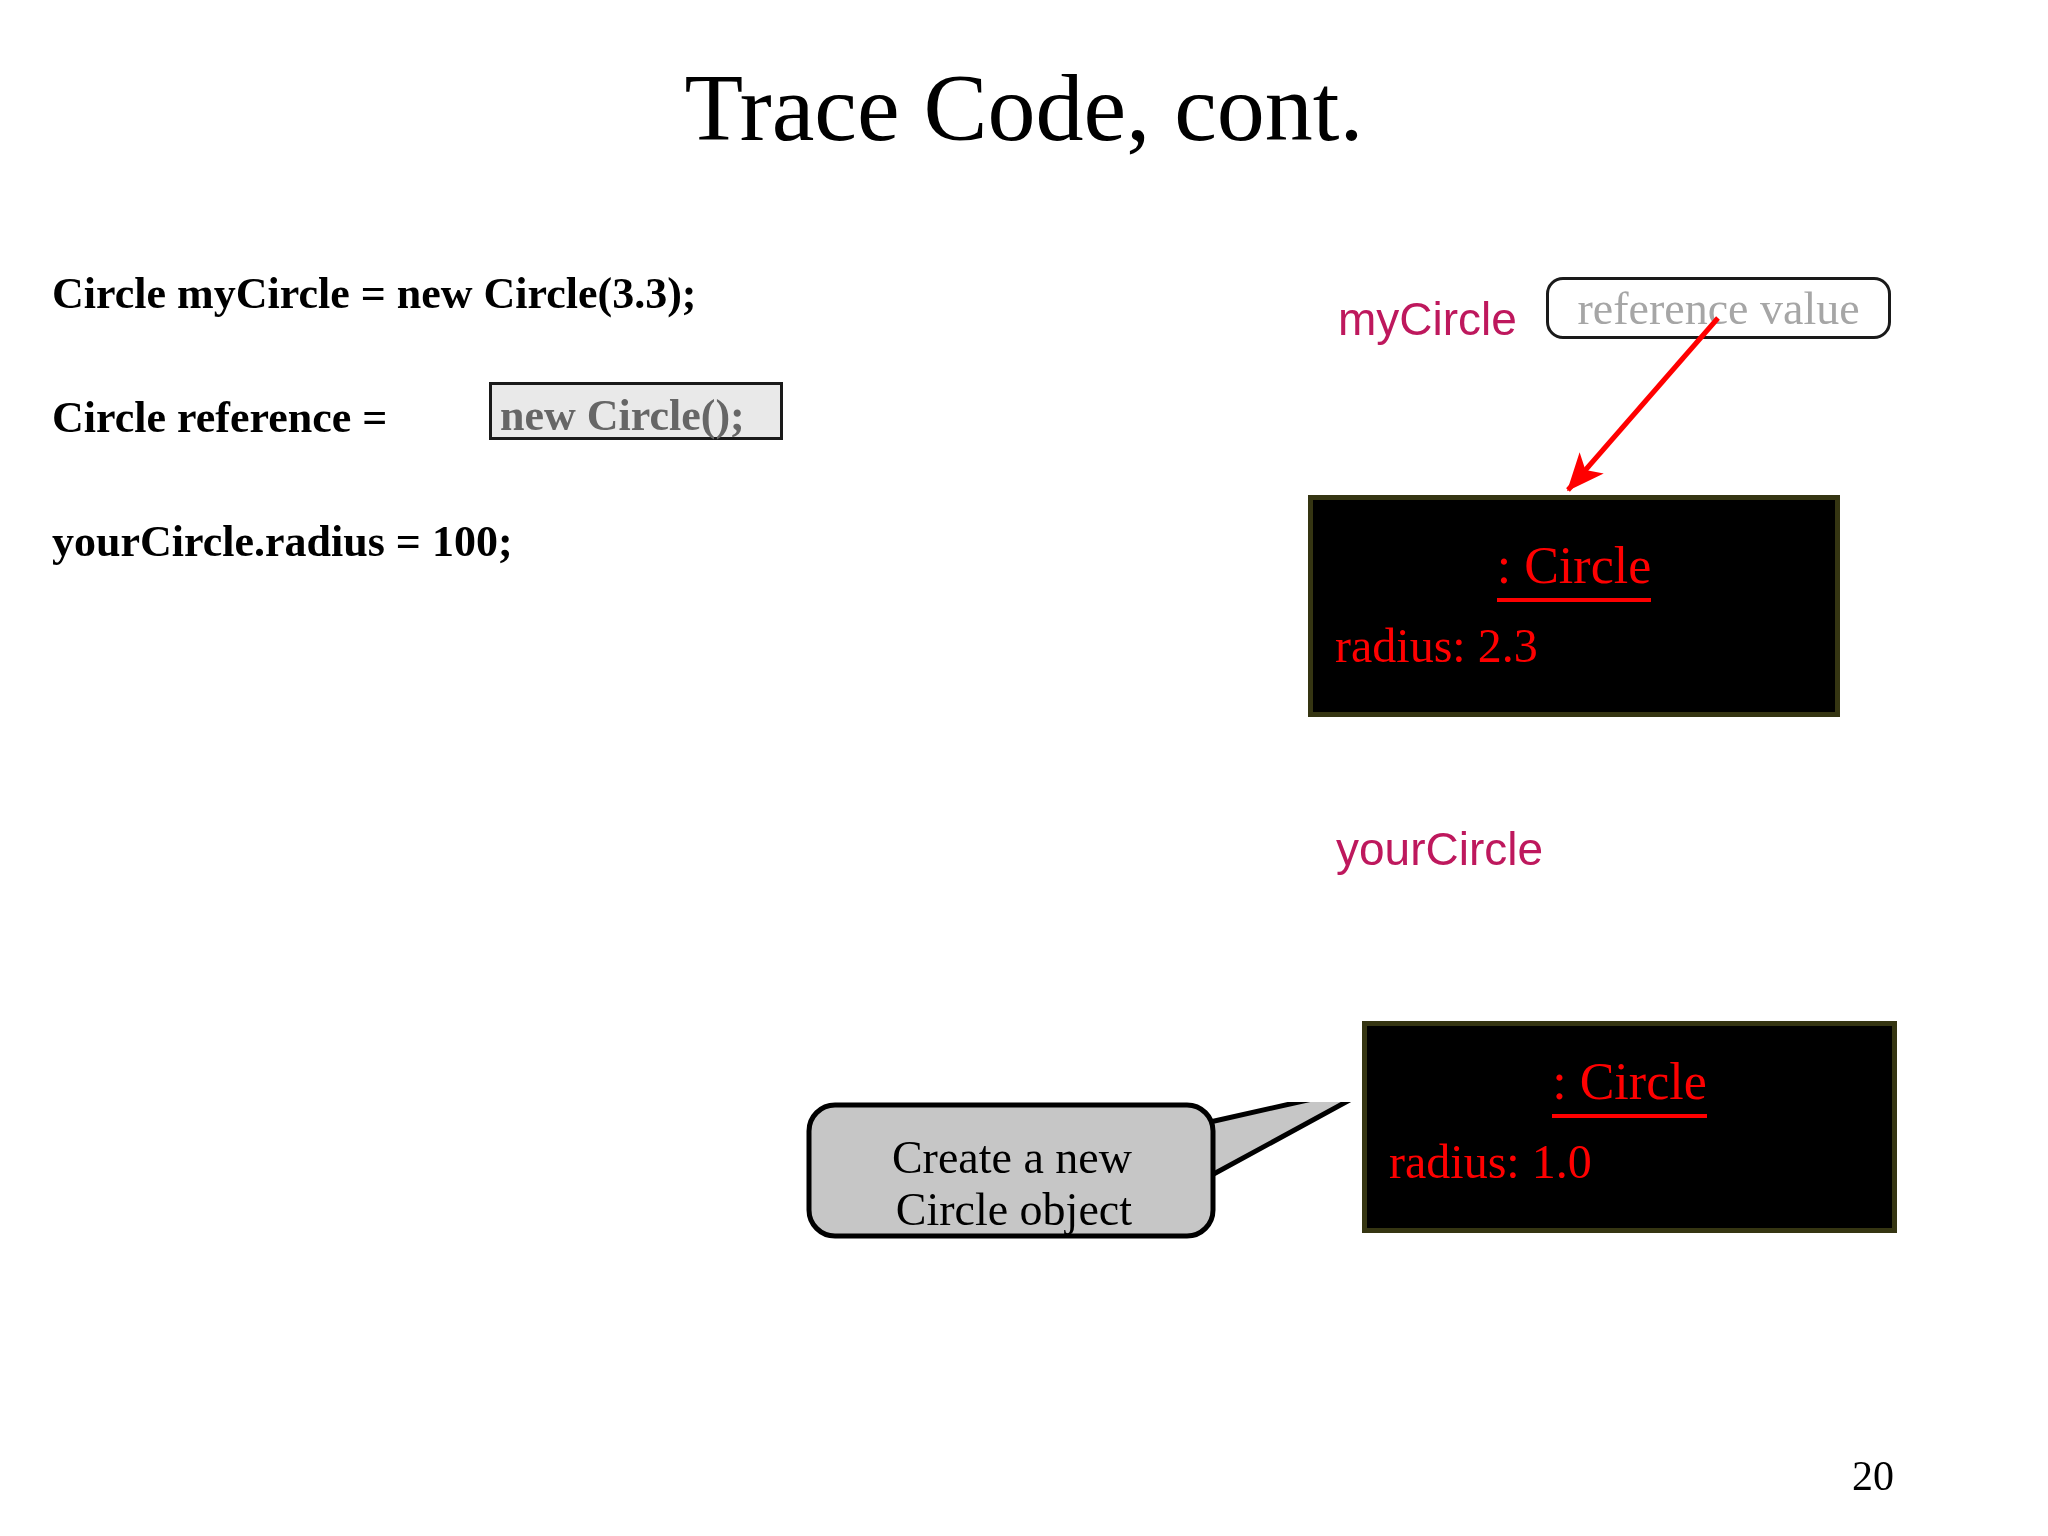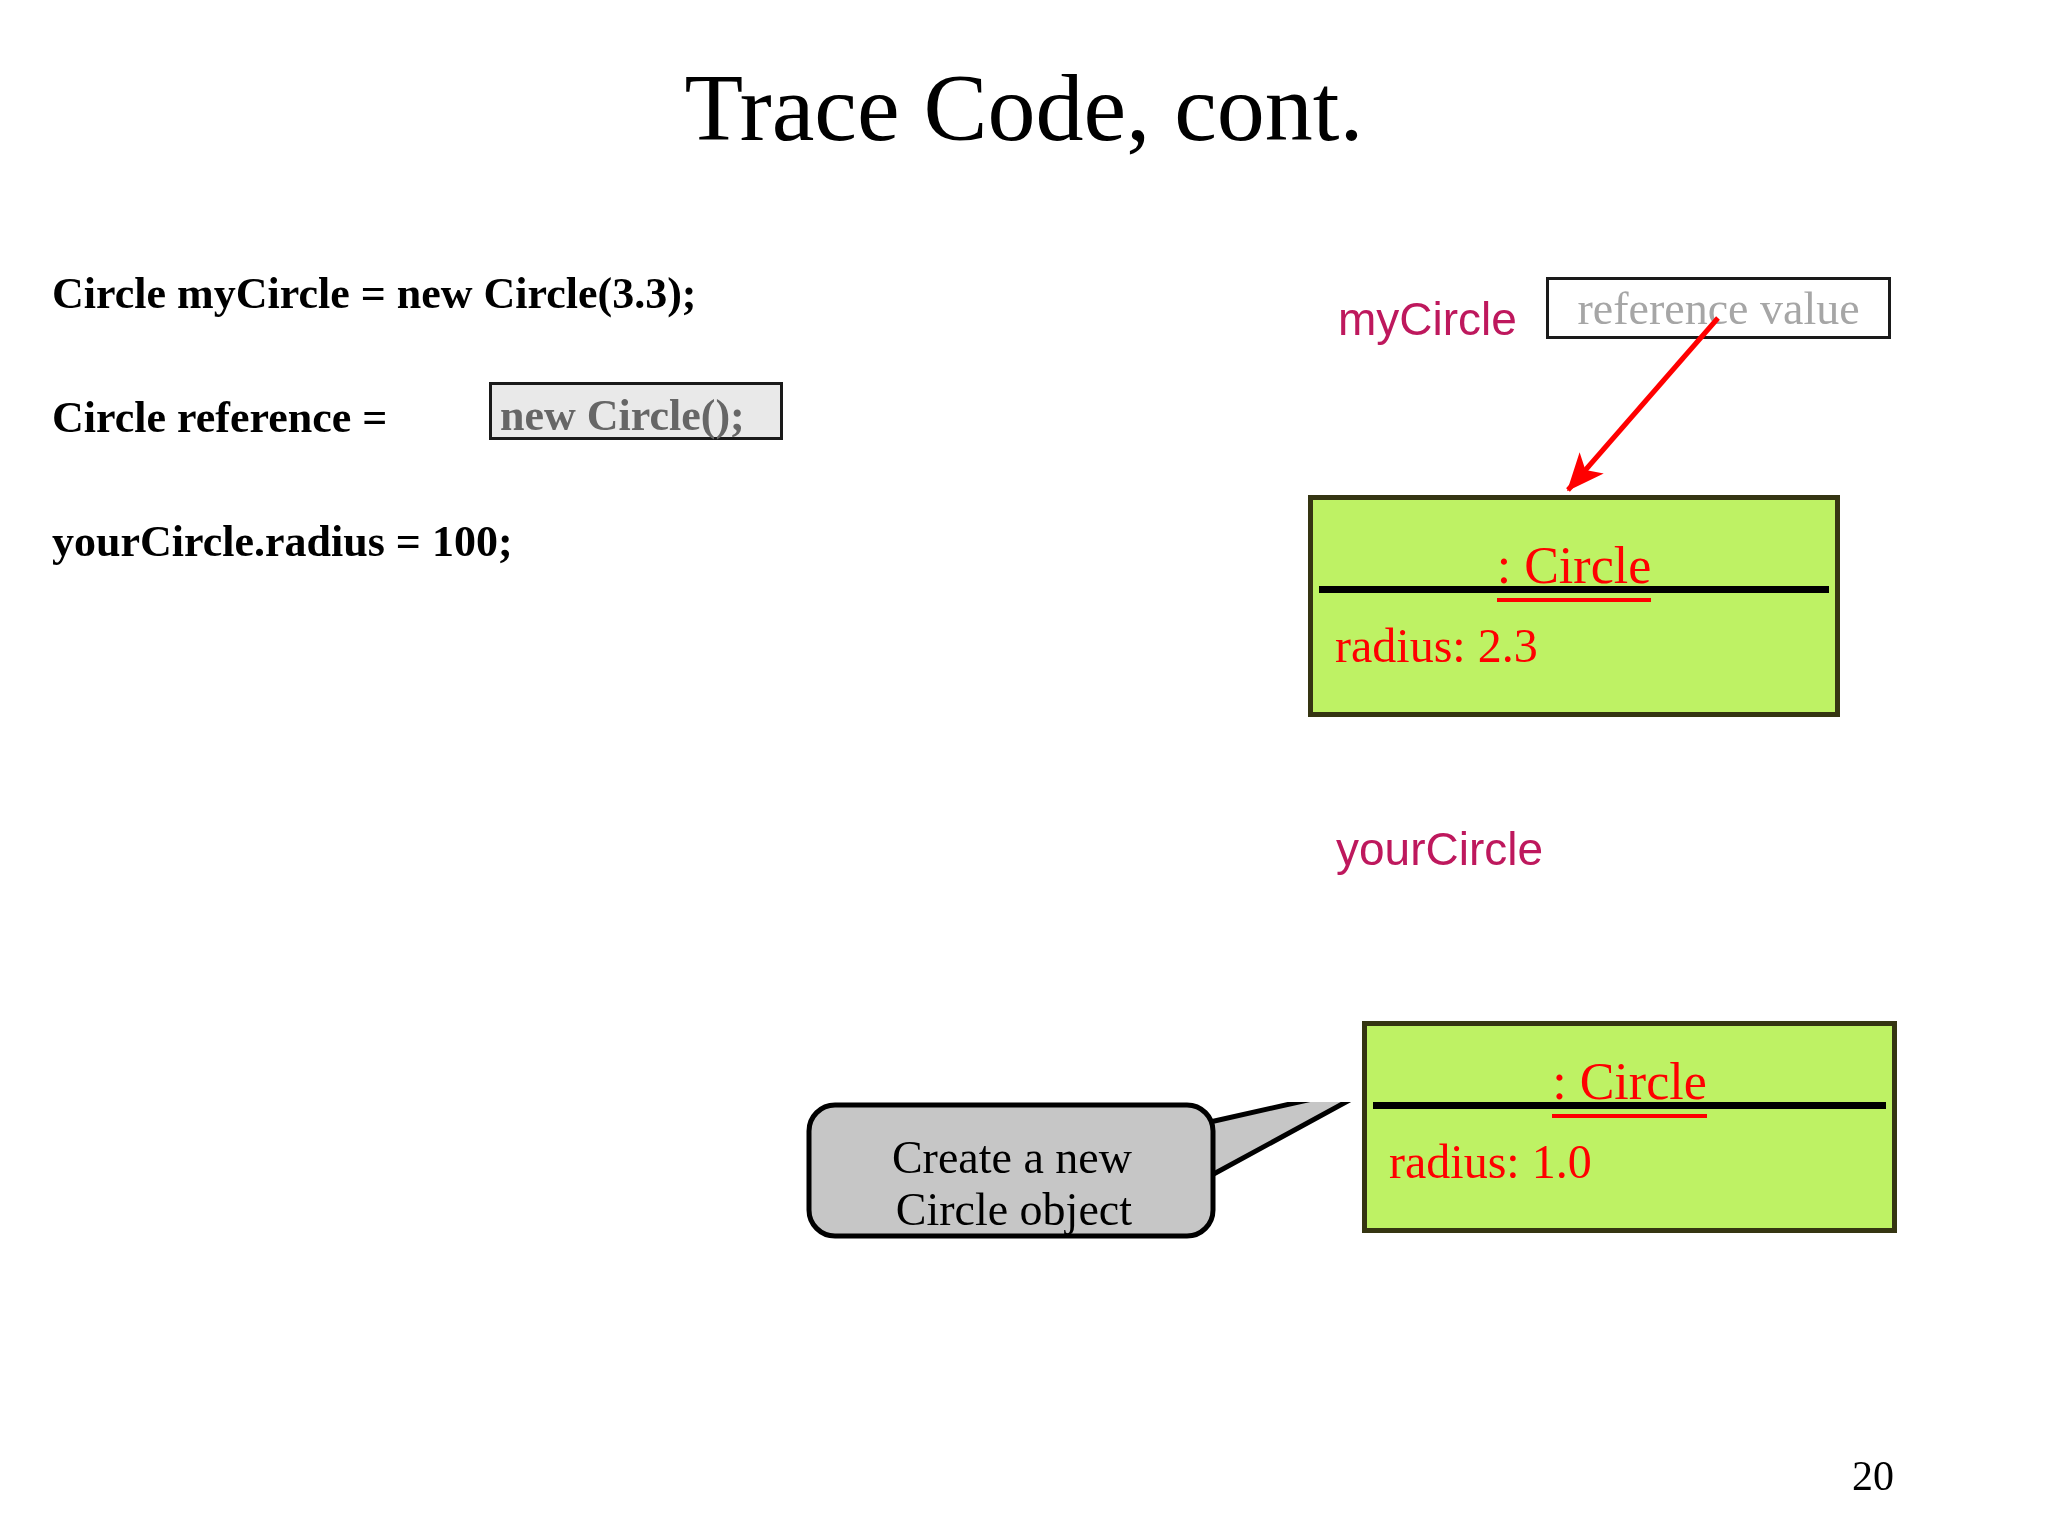--- a/index.html
+++ b/index.html
@@ -91,30 +91,30 @@
     display: flex;
     align-items: center;
     justify-content: center;
     font-family: "Liberation Serif", "DejaVu Serif", serif;
     font-size: 46px;
     color: #a6a6a6;
     white-space: nowrap;
   }
 
   #mycircle-label  { left: 1318px; top: 296px; }
-  #mycircle-box    { left: 1546px; top: 277px; width: 345px; height: 62px; }
+  #mycircle-box    { left: 1546px; top: 277px; width: 345px; height: 62px; border-radius: 17px; }
 
   #yourcircle-label { left: 1316px; top: 826px; }
   #yourcircle-box   { left: 1540px; top: 818px; width: 345px; height: 62px; }
 
   
   .obj-box {
     position: absolute;
     border: 5px solid #353512;
-    background: #bef264;
+    background: #000000;
     box-sizing: border-box;
   }
   .obj-title {
     position: absolute;
     left: 0;
     width: 100%;
     text-align: center;
     font-family: "Liberation Serif", "DejaVu Serif", serif;
     font-size: 52px;
     color: #ff0000;

